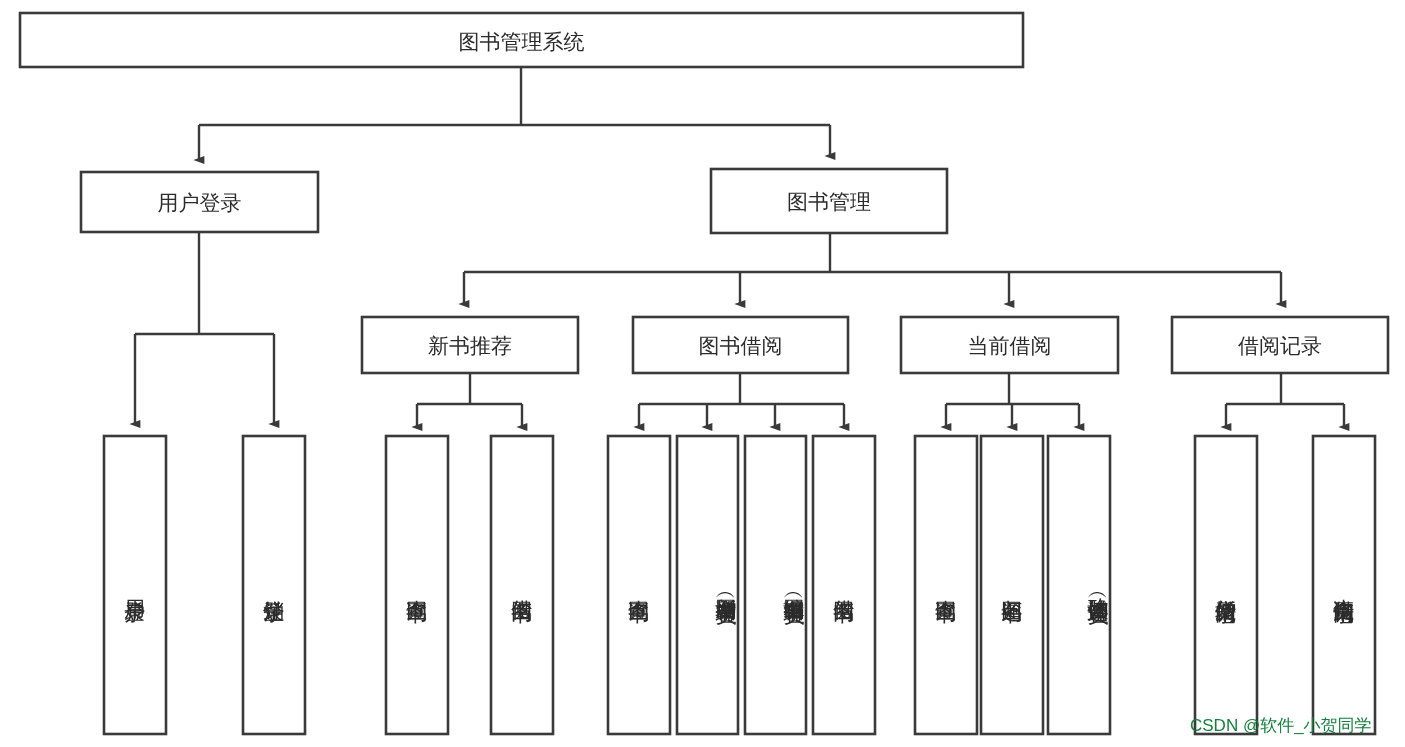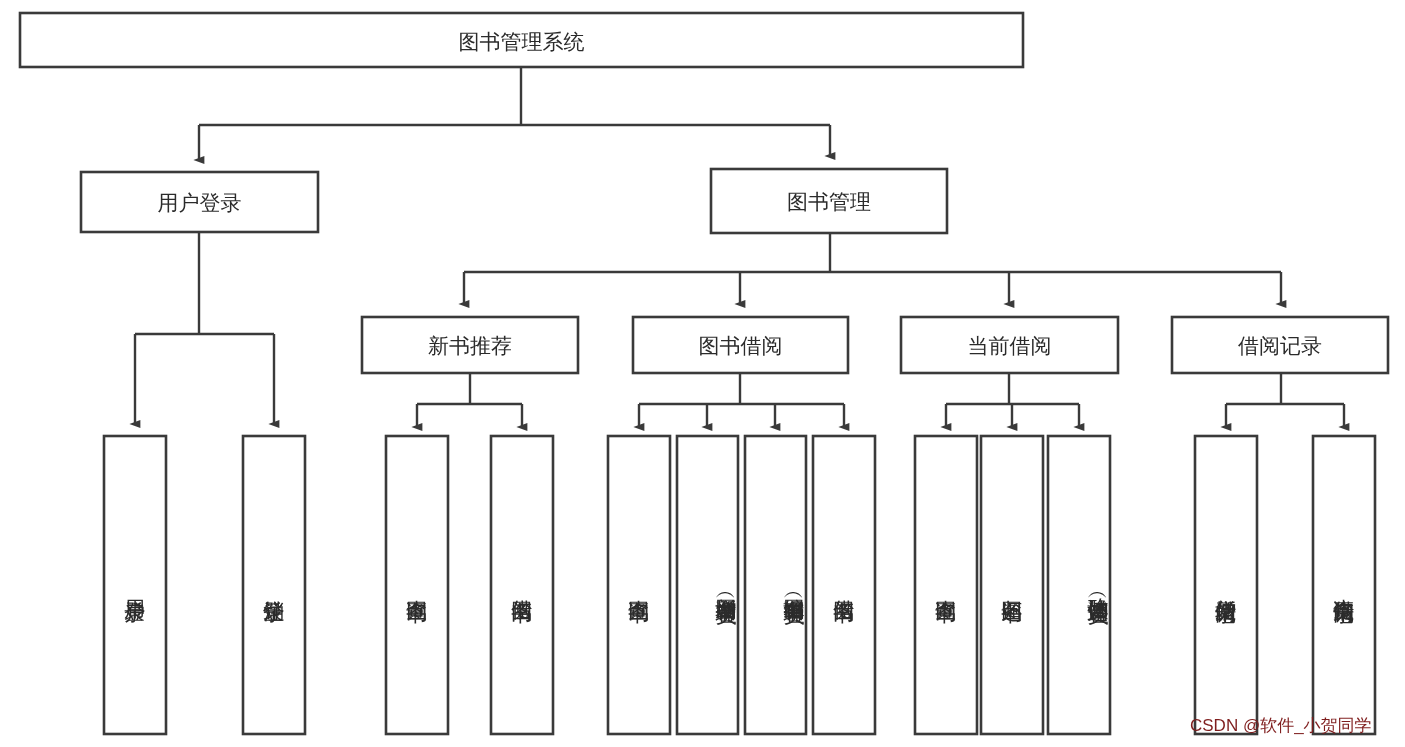--- a/index.html
+++ b/index.html
@@ -61,21 +61,21 @@
     justify-content: center;
     letter-spacing: 1px;
     user-select: none;
   }
   #watermark {
     position: absolute;
     left: 1190px;
     top: 714px;
     font-family: "Liberation Sans", "DejaVu Sans", sans-serif;
     font-size: 17px;
-    color: #7f1d1d;
+    color: #15803d;
     white-space: nowrap;
     user-select: none;
   }
 </style>
 </head>
 <body>
 
 <div id="diagram-root">
 
   <svg class="canvas" viewBox="0 0 1405 747">

